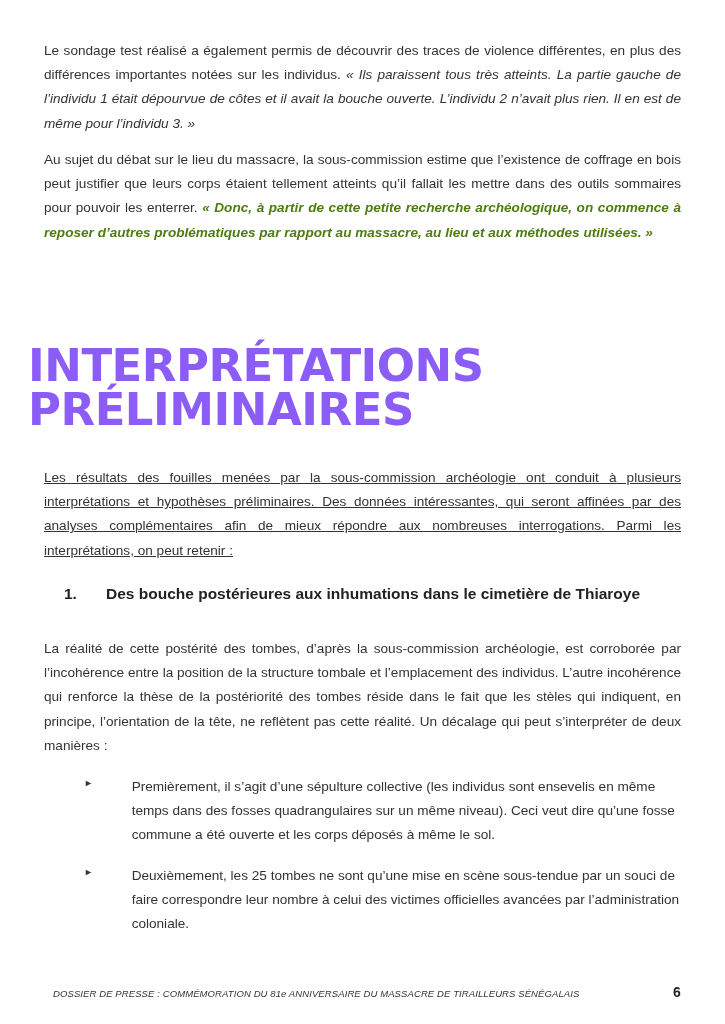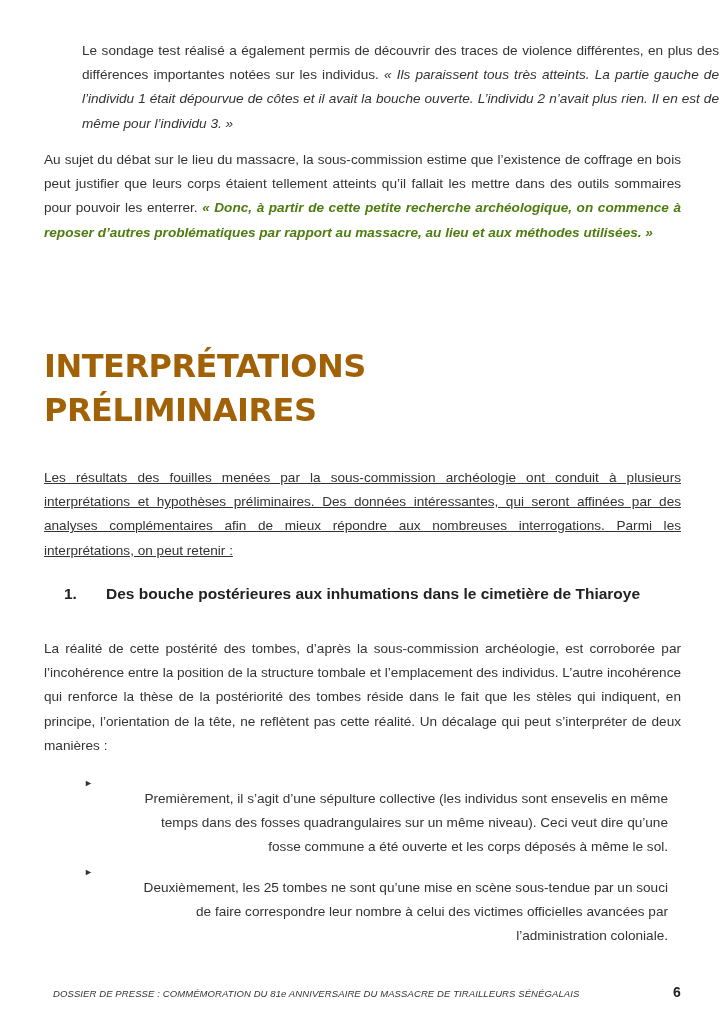--- a/index.html
+++ b/index.html
@@ -8,50 +8,50 @@
       font-family: "Liberation Sans", sans-serif; color: #2b2b2b;
     }
     .para {
       position: absolute; left: 44px; width: 637px;
       font-size: 13.6px; line-height: 24.2px; text-align: justify;
       margin: 0; color: #333;
     }
     .para em { font-style: italic; }
     .para strong { font-weight: 700; font-style: italic; color: #4d7c0f; }
     .title {
-      position: absolute; left: 44px; top: 344px; margin: 0;
+      position: absolute; left: 28px; top: 344px; margin: 0;
       font-family: "DejaVu Sans", sans-serif; font-weight: 700;
-      font-size: 32px; line-height: 44px; color: #a16207; letter-spacing: -0.5px;
+      font-size: 45px; line-height: 44px; color: #8b5cf6; letter-spacing: -0.5px;
     }
     .subhead {
       position: absolute; left: 64px; top: 585px; margin: 0;
       font-family: "Liberation Sans", sans-serif; font-weight: 700;
       font-size: 15.5px; color: #222; display: flex;
     }
     .subhead .num { width: 42px; display: inline-block; }
     .bullet {
       position: absolute; left: 84px; width: 600px; display: flex;
     }
     .bullet .mark { width: 44px; font-size: 9px; line-height: 24.2px; color: #333; }
     .bullet .text {
-      width: 553px; font-size: 13.6px; line-height: 24.2px; color: #333; margin: 16px; text-align: right;
+      width: 553px; font-size: 13.6px; line-height: 24.2px; color: #333; margin: 4px;
     }
     .footer {
       position: absolute; left: 53px; top: 988px; font-size: 9.5px; color: #333;
       letter-spacing: 0.1px;
       font-style: italic;
     }
     .pagenum {
       position: absolute; left: 673px; top: 984px; font-size: 14px; font-weight: 700; color: #222;
     }
   </style>
 </head>
 <body>
 
-<p class="para" style="top:39px;margin-left:38px;">
+<p class="para" style="top:39px;">
   <span>Le sondage test réalisé a également permis de découvrir des traces de violence différentes, en plus des différences importantes notées sur les individus. </span><em>« Ils paraissent tous très atteints. La partie gauche de l’individu 1 était dépourvue de côtes et il avait la bouche ouverte. L’individu 2 n’avait plus rien. Il en est de même pour l’individu 3. »</em>
 </p>
 
 <p class="para" style="top:148px;">
   <span>Au sujet du débat sur le lieu du massacre, la sous-commission estime que l’existence de coffrage en bois peut justifier que leurs corps étaient tellement atteints qu’il fallait les mettre dans des outils sommaires pour pouvoir les enterrer. </span><strong>« Donc, à partir de cette petite recherche archéologique, on commence à reposer d’autres problématiques par rapport au massacre, au lieu et aux méthodes utilisées. »</strong>
 </p>
 
 <h1 class="title">
   <span>INTERPRÉTATIONS</span><br>
   <span>PRÉLIMINAIRES</span>

